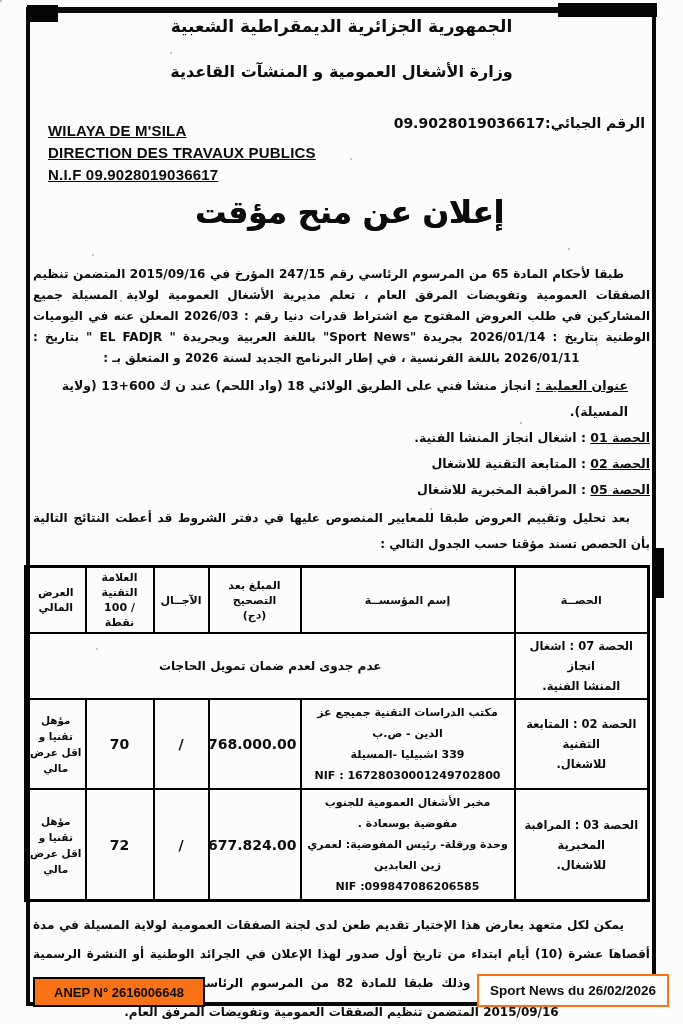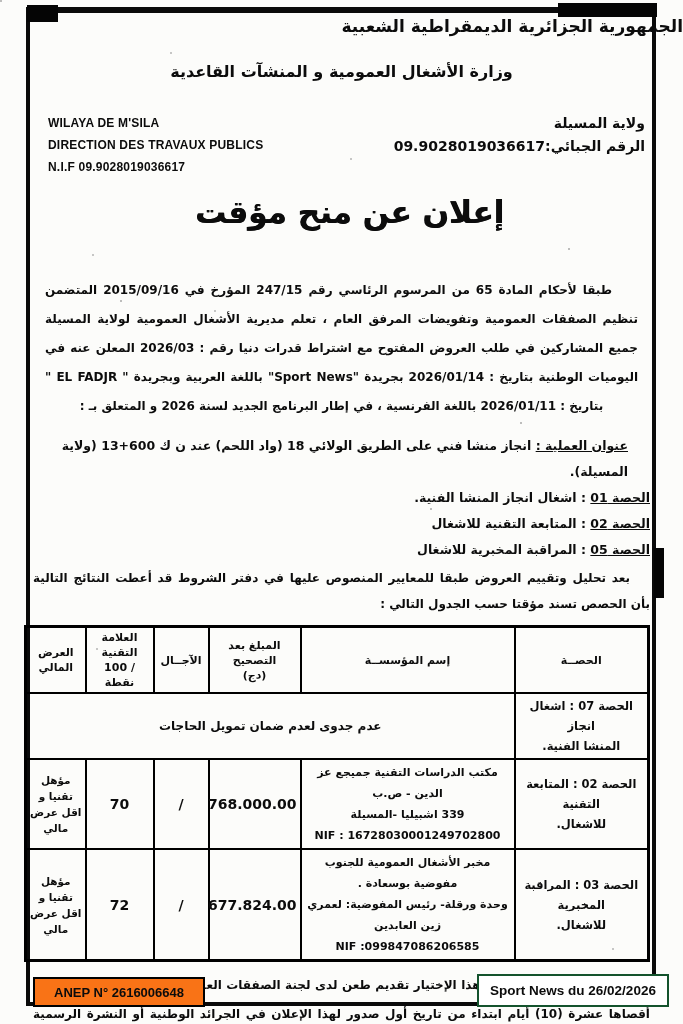--- a/index.html
+++ b/index.html
@@ -16,31 +16,31 @@
   }
   .blob{position:absolute;background:#050505;}
   .blob.tl{left:27px;top:5px;width:31px;height:17px;}
   .blob.tr{left:558px;top:3px;width:99px;height:14px;}
   .blob.re{left:654px;top:548px;width:10px;height:50px;}
   .specks{position:absolute;left:0;top:0;width:2px;height:2px;background:#8a8a8a;opacity:.55;
     box-shadow:120px 300px 0 #8a8a8a,350px 158px 0 #9a9a9a,568px 248px 0 #8a8a8a,
     92px 254px 0 #9a9a9a,596px 344px 0 #8a8a8a,214px 310px 0 #9a9a9a,520px 422px 0 #8a8a8a,
     96px 648px 0 #9a9a9a,300px 888px 0 #8a8a8a,612px 948px 0 #9a9a9a,170px 52px 0 #9a9a9a,
     430px 508px 0 #8a8a8a;}
-  .rep-title{position:absolute;top:16px;left:0;width:100%;text-align:right;font-size:17px;direction:rtl;}
+  .rep-title{position:absolute;top:16px;left:0;width:100%;text-align:center;font-size:17px;direction:rtl;}
   .min-title{position:absolute;top:62px;left:0;width:100%;text-align:center;font-size:16px;direction:rtl;}
-  .issuer-fr{position:absolute;top:112px;left:48px;font-family:"Liberation Sans",sans-serif;
-    font-size:12px;line-height:22px;letter-spacing:.2px;}
+  .issuer-fr{position:absolute;top:120px;left:48px;font-family:"Liberation Sans",sans-serif;
+    font-size:15px;line-height:22px;letter-spacing:.2px;text-decoration:underline;}
   .issuer-ar{position:absolute;top:112px;right:38px;direction:rtl;text-align:right;
     font-size:14px;line-height:23px;}
   .main-title{position:absolute;top:194px;left:8px;width:100%;text-align:center;direction:rtl;
     font-size:31px;text-shadow:.6px 0 0 currentColor;}
   .body-flow{position:absolute;top:264px;left:33px;width:617px;direction:rtl;}
-  .intro{font-size:12px;line-height:29px;text-align:justify;text-align-last:center;
-    text-indent:26px;margin:12px;}
+  .intro{font-size:12px;line-height:21px;text-align:justify;text-align-last:center;
+    text-indent:26px;margin:0;}
   .op-line{font-size:12.5px;margin-top:4px;padding-right:22px;line-height:26px;}
   .u{text-decoration:underline;}
   .lot-line{font-size:12.5px;line-height:26px;}
   .pre-table{font-size:12px;line-height:26px;text-align:justify;text-indent:20px;margin:2px 0 0;}
   table.tbl{width:100%;border-collapse:collapse;table-layout:fixed;margin-top:8px;
     border:3px solid #000;}
   .tbl th,.tbl td{border:2px solid #000;padding:2px 3px;text-align:center;vertical-align:middle;
     font-weight:bold;white-space:pre-line;box-sizing:border-box;}
   .tbl th{font-size:11px;line-height:15px;}
   .r-head{height:50px;}
@@ -50,21 +50,21 @@
   .company-cell{font-size:11px;line-height:21px;}
   .amount-cell,.score-cell,.delay-cell{font-size:14px;}
   .offer-cell{font-size:10.5px;line-height:16px;}
   .closing{margin-top:9px;}
   .closing p{font-size:12px;line-height:29px;text-align:justify;text-align-last:center;
     text-indent:26px;margin:0;}
   .anep-box{position:absolute;left:33px;top:977px;width:168px;height:26px;background:#f97316;
     border:2px solid #000;display:flex;align-items:center;justify-content:center;
     font-family:"Liberation Sans",sans-serif;font-size:13px;z-index:5;}
   .journal-box{position:absolute;left:477px;top:974px;width:188px;height:29px;background:#fff;
-    border:2px solid #14532d;display:flex;align-items:center;justify-content:center;
+    border:2px solid #f97316;display:flex;align-items:center;justify-content:center;
     font-family:"Liberation Sans",sans-serif;font-size:13.5px;z-index:5;}
 </style>
 </head>
 <body>
 
 <div class="page">
 
   <div class="frame"></div>
   <div class="blob tl"></div>
   <div class="blob tr"></div>
@@ -74,21 +74,20 @@
   <div class="rep-title">الجمهورية الجزائرية الديمقراطية الشعبية</div>
   <div class="min-title">وزارة الأشغال العمومية و المنشآت القاعدية</div>
 
   <div class="issuer-fr">
     <div>WILAYA DE M'SILA</div>
     <div>DIRECTION DES TRAVAUX PUBLICS</div>
     <div>N.I.F 09.9028019036617</div>
   </div>
 
   <div class="issuer-ar">
-    <div>ولاية المسيلة</div>
     <div>الرقم الجبائي:09.9028019036617</div>
   </div>
 
   <div class="main-title">إعلان عن منح مؤقت</div>
 
   <div class="body-flow">
 
     <p class="intro">طبقا لأحكام المادة 65 من المرسوم الرئاسي رقم 247/15 المؤرخ في 2015/09/16 المتضمن تنظيم الصفقات العمومية وتفويضات المرفق العام ، تعلم مديرية الأشغال العمومية لولاية المسيلة جميع المشاركين في طلب العروض المفتوح مع اشتراط قدرات دنيا رقم : 2026/03 المعلن عنه في اليوميات الوطنية بتاريخ : 2026/01/14 بجريدة "Sport News" باللغة العربية وبجريدة " EL FADJR " بتاريخ : 2026/01/11 باللغة الفرنسية ، في إطار البرنامج الجديد لسنة 2026 و المتعلق بـ :</p>
 
     <div class="op-line"><span class="u">عنوان العملية :</span> <span>انجاز منشا فني على الطريق الولائي 18 (واد اللحم) عند ن ك 600+13 (ولاية المسيلة).</span></div>

